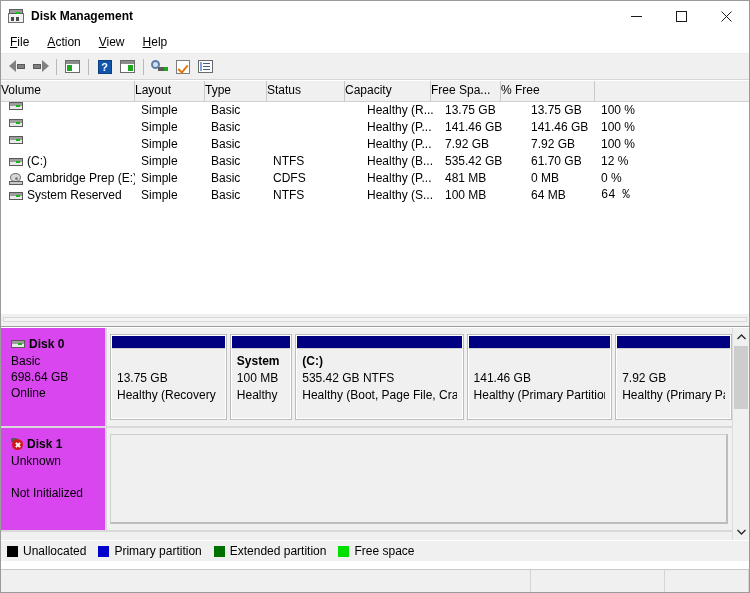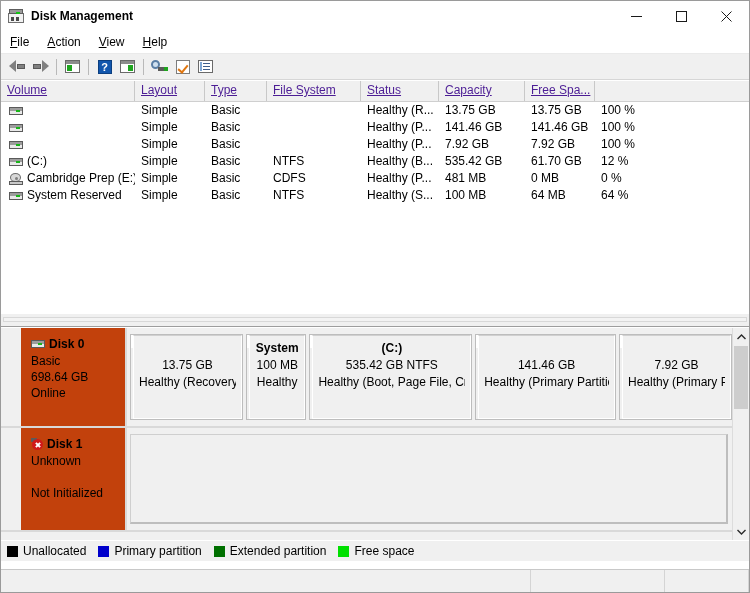--- a/index.html
+++ b/index.html
@@ -208,33 +208,31 @@
   .vol-header {
     display: flex;
     height: 20px;
     background: #f0f0f0;
     border-top: 1px solid #ffffff;
     border-bottom: 1px solid #cfcfcf;
     font-size: 12px;
   }
   .vol-header .hc {
     border-right: 1px solid #c8c8c8;
-    padding-left: 6px;
     line-height: 19px;
     box-sizing: border-box;
-    color: #4c1d95;
+    color: #000000;
     overflow: hidden;
     white-space: nowrap;
-    text-decoration: underline;
   }
   .vol-rows { font-size: 12px; }
   .vol-row {
     display: flex;
     height: 17px;
-    align-items: center;
+    align-items: flex-start;
   }
   .vol-row .vc {
     box-sizing: border-box;
     padding-left: 6px;
     white-space: nowrap;
     overflow: hidden;
     line-height: 17px;
   }
   .vol-row .vc.vol-name {
     display: flex; align-items: center; gap: 4px; padding-left: 8px;
@@ -304,24 +302,23 @@
     background: #f0f0f0;
     border-bottom: 2px solid #d9d9d9;
     box-sizing: border-box;
   }
   .disk-info {
     width: 106px;
     flex: none;
     box-sizing: border-box;
     padding: 8px 0 0 10px;
     border-right: 2px solid #d9d9d9;
-    background: #c2410c;
+    background: #d946ef;
     font-size: 12px;
     line-height: 16px;
-    margin-left: 20px;
   }
   .disk-title {
     font-weight: bold;
     display: flex; align-items: center; gap: 4px;
     margin-bottom: 1px;
   }
   .disk-err {
     width: 12px; height: 12px; flex: none; position: relative;
   }
   .disk-err .sq {
@@ -347,24 +344,23 @@
     padding: 6px 0 6px 3px;
     box-sizing: border-box;
     gap: 3px;
     min-width: 0;
   }
   .part {
     box-sizing: border-box;
     background: #f0f0f0;
     border: 1px solid #bdbdbd;
     display: flex;
-    flex-direction: row;
+    flex-direction: column;
     overflow: hidden;
     min-width: 0;
-    text-align: center;
   }
   .part .cap {
     height: 13px;
     background: #000080;
     border: 1px solid #ffffff;
     border-bottom: none;
     box-sizing: border-box;
     flex: none;
   }
   .part .body {
@@ -535,24 +531,24 @@
           <span></span>
         </div>
     </div>
   </div>
 
   <div class="vol-pane">
     <div class="vol-header" id="vol-header">
         <div class="hc" style="width: 134px;">Volume</div>
         <div class="hc" style="width: 70px;">Layout</div>
         <div class="hc" style="width: 62px;">Type</div>
-        <div class="hc" style="width: 94px;">File System</div>
         <div class="hc" style="width: 78px;">Status</div>
         <div class="hc" style="width: 86px;">Capacity</div>
         <div class="hc" style="width: 70px;">Free Spa...</div>
+        <div class="hc" style="width: 94px;">% Free</div>
       </div>
     <div class="vol-rows" id="vol-rows">
         <div class="vol-row">
           <div class="vc vol-name" style="width: 134px;">
             <div class="drv"></div>
             <span></span>
           </div>
           <div class="vc" style="width: 70px;">Simple</div>
           <div class="vc" style="width: 62px;">Basic</div>
           <div class="vc" style="width: 94px;"></div>
@@ -620,21 +616,21 @@
           <div class="vc vol-name" style="width: 134px;">
             <div class="drv"></div>
             <span>System Reserved</span>
           </div>
           <div class="vc" style="width: 70px;">Simple</div>
           <div class="vc" style="width: 62px;">Basic</div>
           <div class="vc" style="width: 94px;">NTFS</div>
           <div class="vc" style="width: 78px;">Healthy (S...</div>
           <div class="vc" style="width: 86px;">100 MB</div>
           <div class="vc" style="width: 70px;">64 MB</div>
-          <div class="vc" style="width: 94px;">64 %</div>
+          <div class="vc" style="width: 94px; font-family: Liberation Mono, monospace;">64 %</div>
         </div>
       </div>
   </div>
 
   <div class="splitter"></div>
 
   <div class="graph-pane">
     <div class="graph-scroll" id="graph-scroll">
         <div class="disk-row" style="height: 100px;">
           <div class="disk-info">

